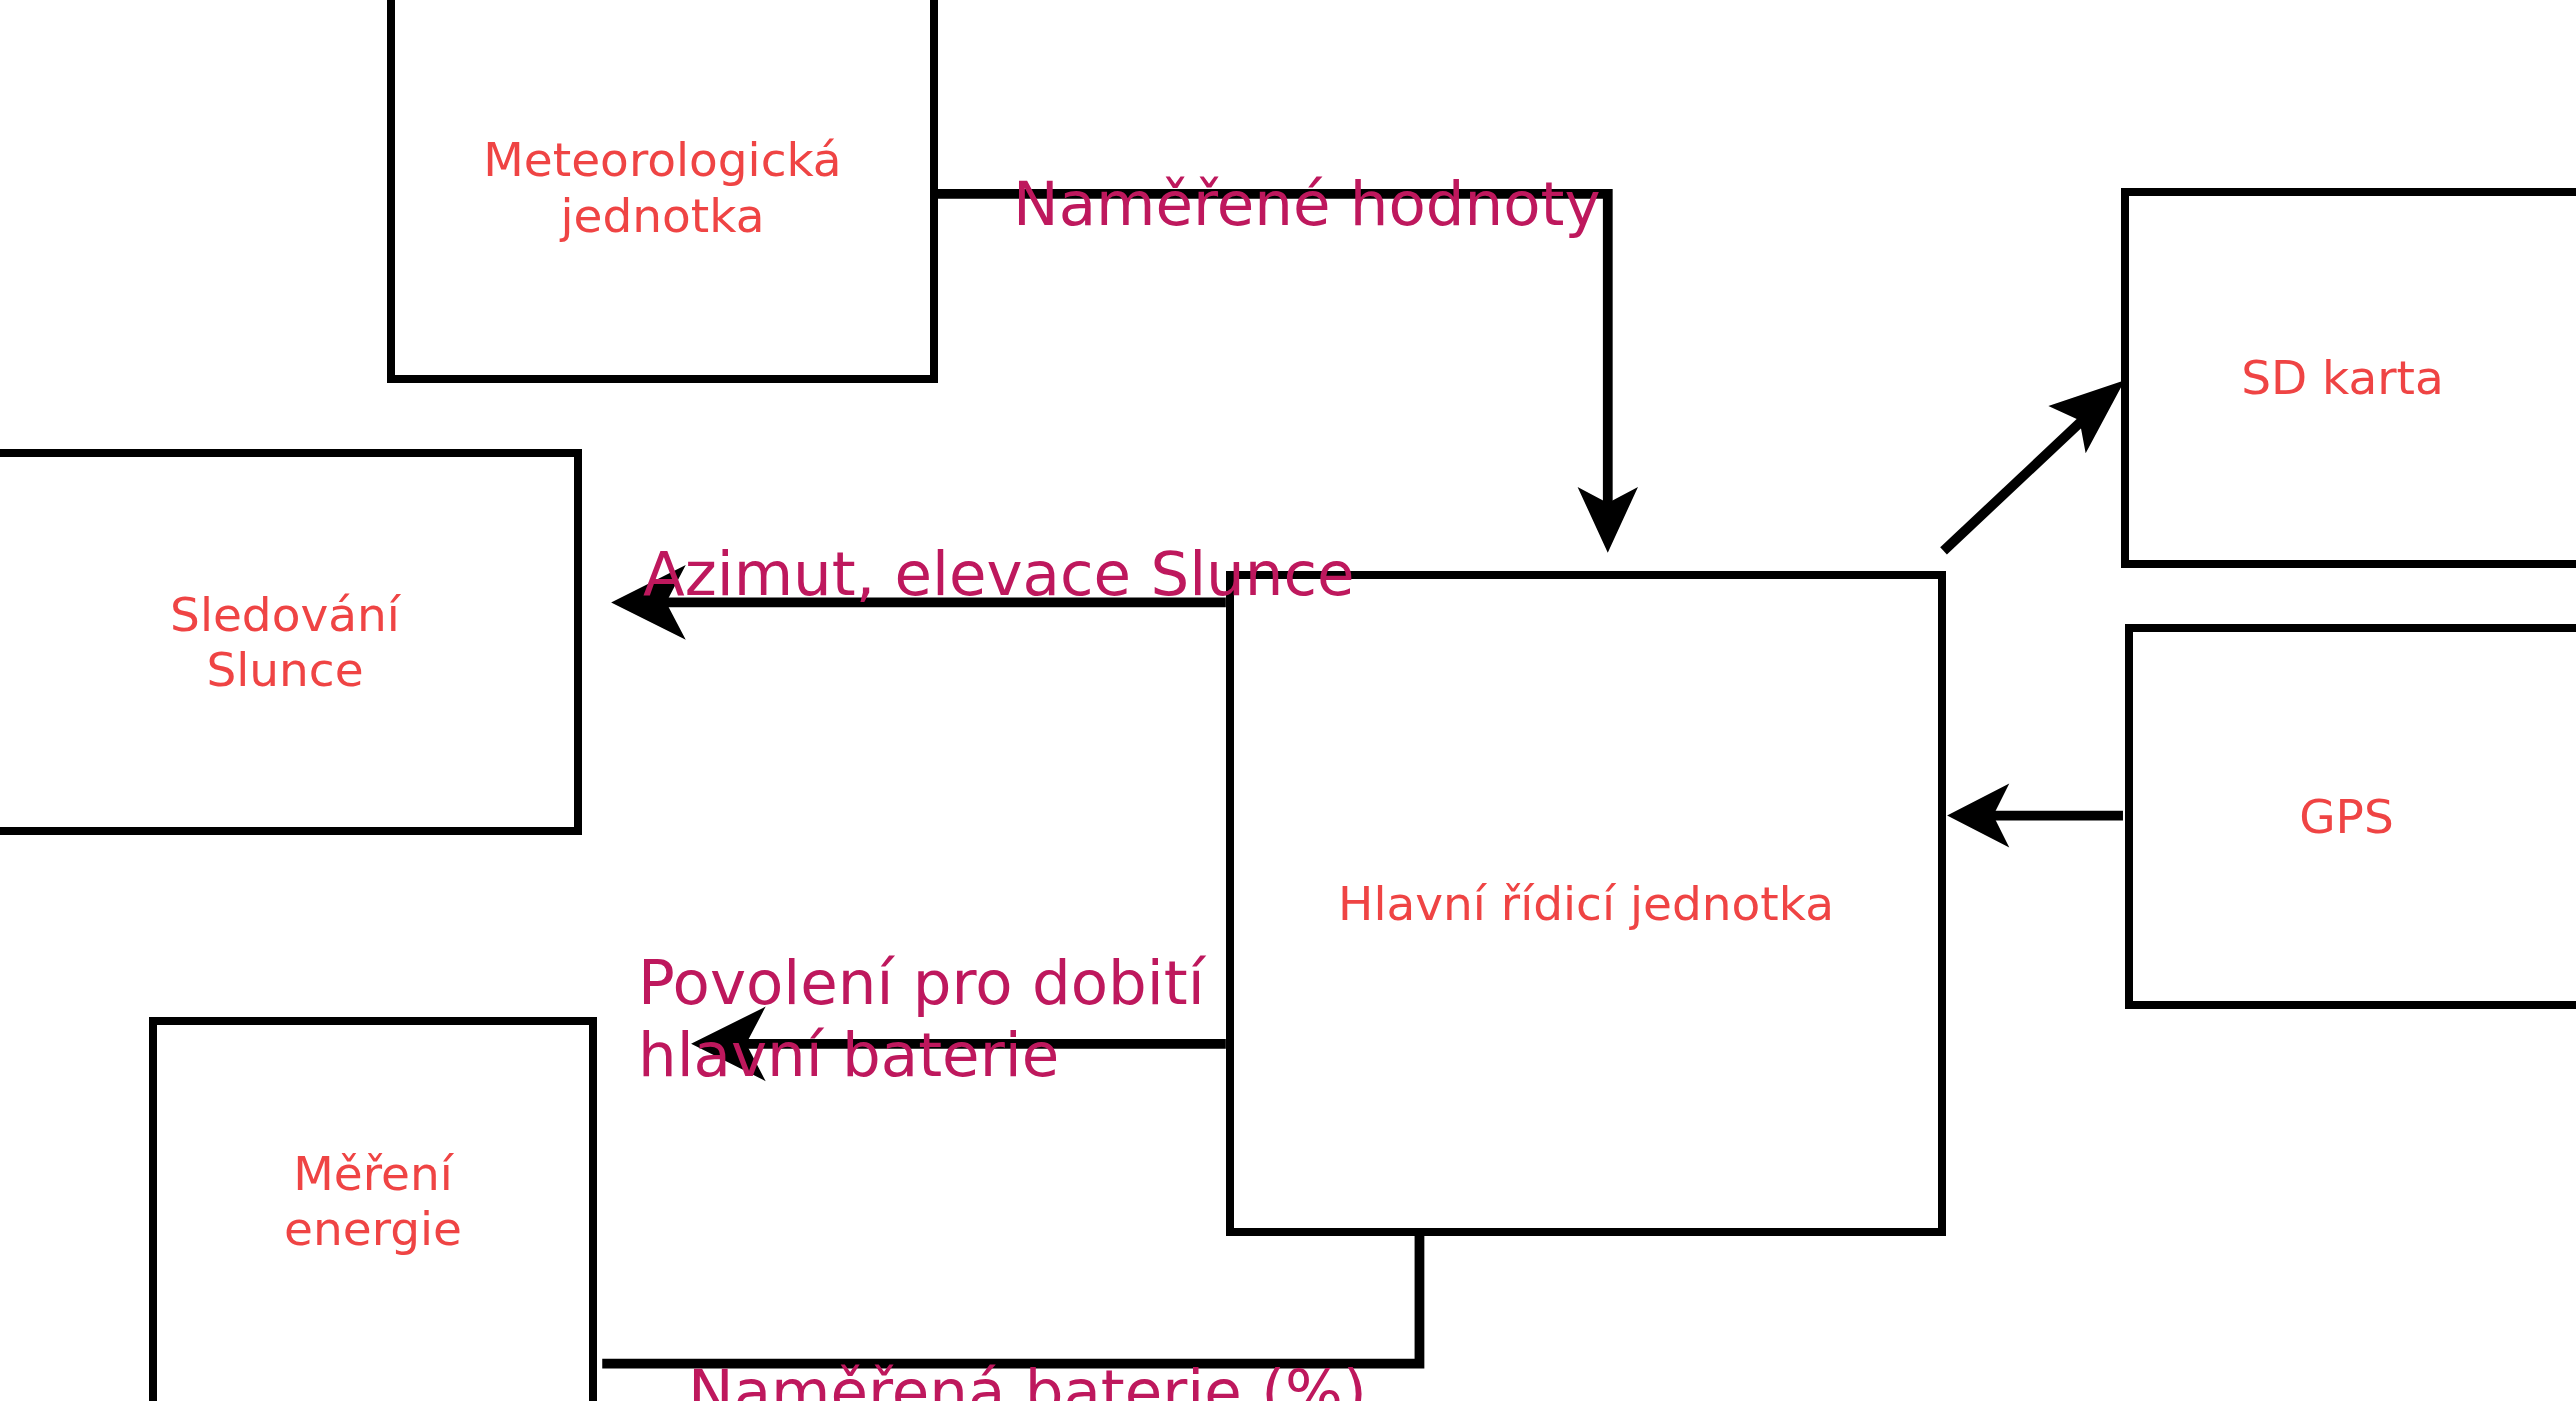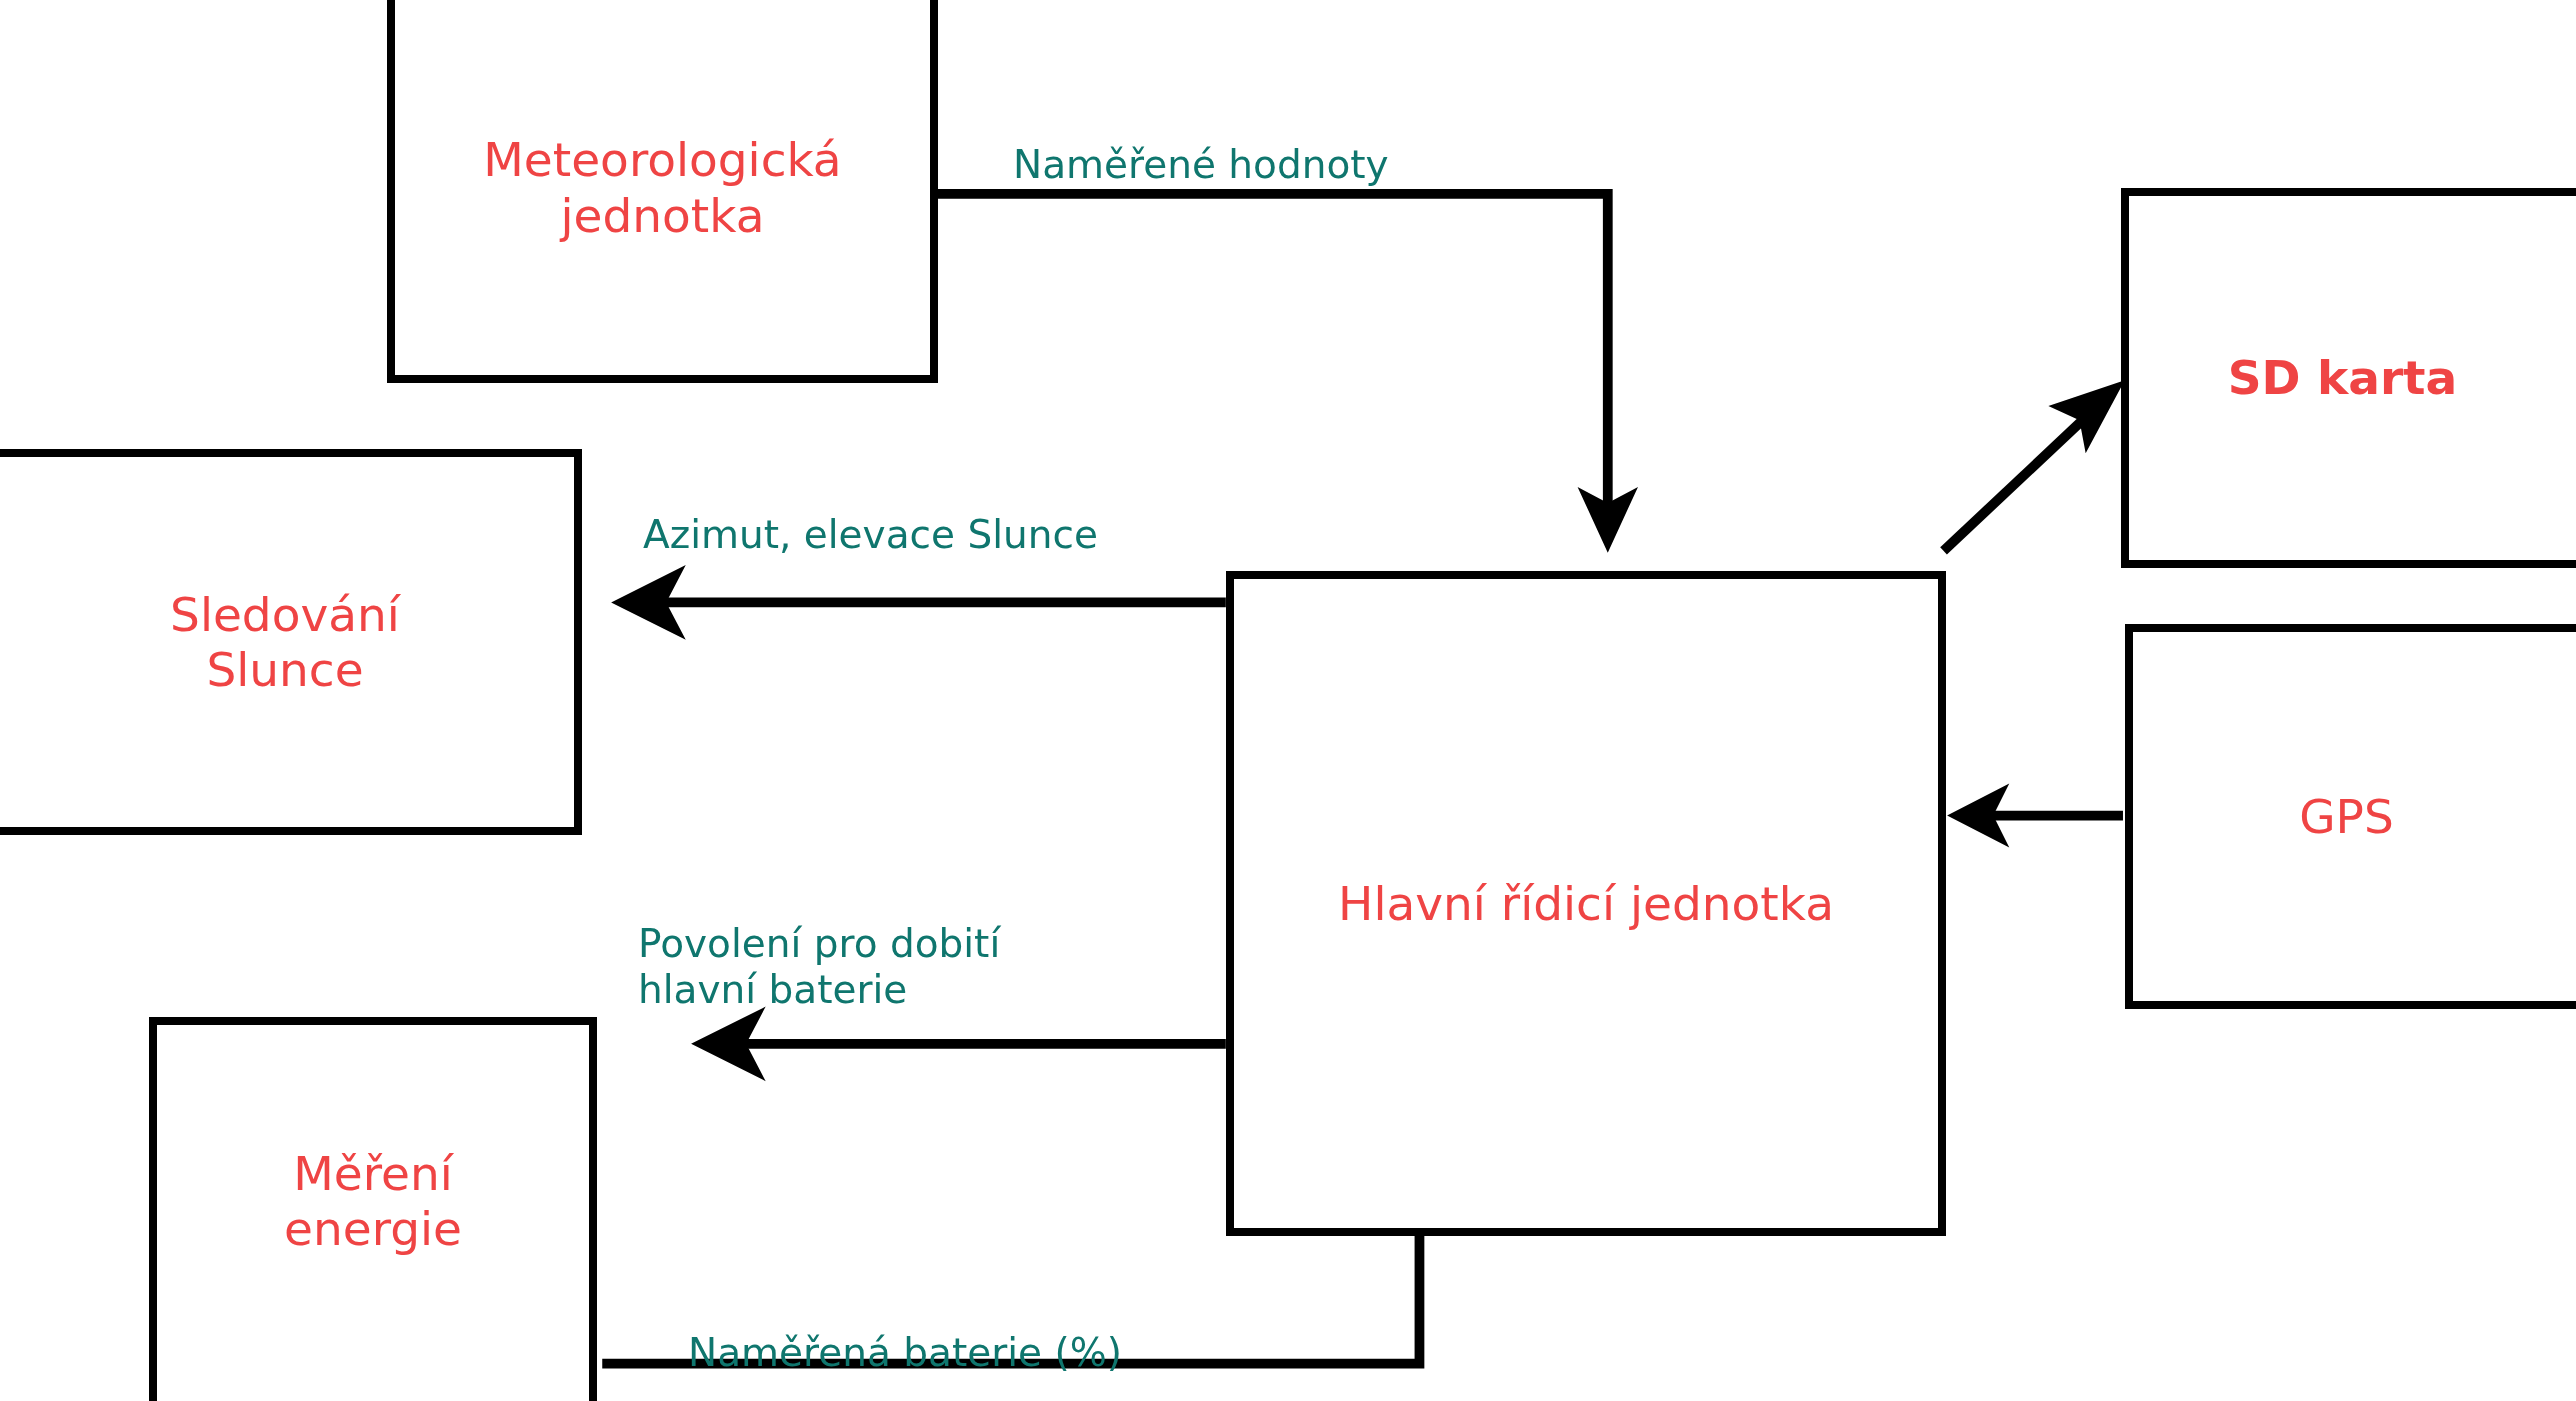--- a/index.html
+++ b/index.html
@@ -36,23 +36,23 @@
   }
   .node-label {
     font-size: 47px;
     line-height: 1.18;
     color: #ef4444;
     white-space: pre-line;
     letter-spacing: 0px;
   }
   .edge-label {
     position: absolute;
-    font-size: 39px;
+    font-size: 61px;
     line-height: 1.18;
-    color: #0f766e;
+    color: #be185d;
     white-space: pre-line;
     background: transparent;
   }
 </style>
 </head>
 <body>
 
 <div id="diagram-root">
 
   <svg id="diagram-svg" viewBox="0 0 2900 1578" xmlns="http://www.w3.org/2000/svg">
@@ -102,21 +102,21 @@
   <div class="node-box" style="left:149px; top:1017px; width:448px; height:400px;">
     <span class="node-label" style="position:relative; top:-16px;">Měření
 energie</span>
   </div>
 
   <div class="node-box" style="left:1226px; top:551px; width:720px; height:665px;margin-top:20px;">
     <span class="node-label">Hlavní řídicí jednotka</span>
   </div>
 
   <div class="node-box" style="left:2121px; top:188px; width:497px; height:380px;">
-    <span class="node-label" style="position:relative; left:-27px;font-weight:bold;">SD karta</span>
+    <span class="node-label" style="position:relative; left:-27px;">SD karta</span>
   </div>
 
   <div class="node-box" style="left:2125px; top:624px; width:497px; height:385px;">
     <span class="node-label" style="position:relative; left:-27px;">GPS</span>
   </div>
 
   <div class="edge-label" style="left:1013px; top:96px;">
     <span>Naměřené hodnoty</span>
   </div>
 

